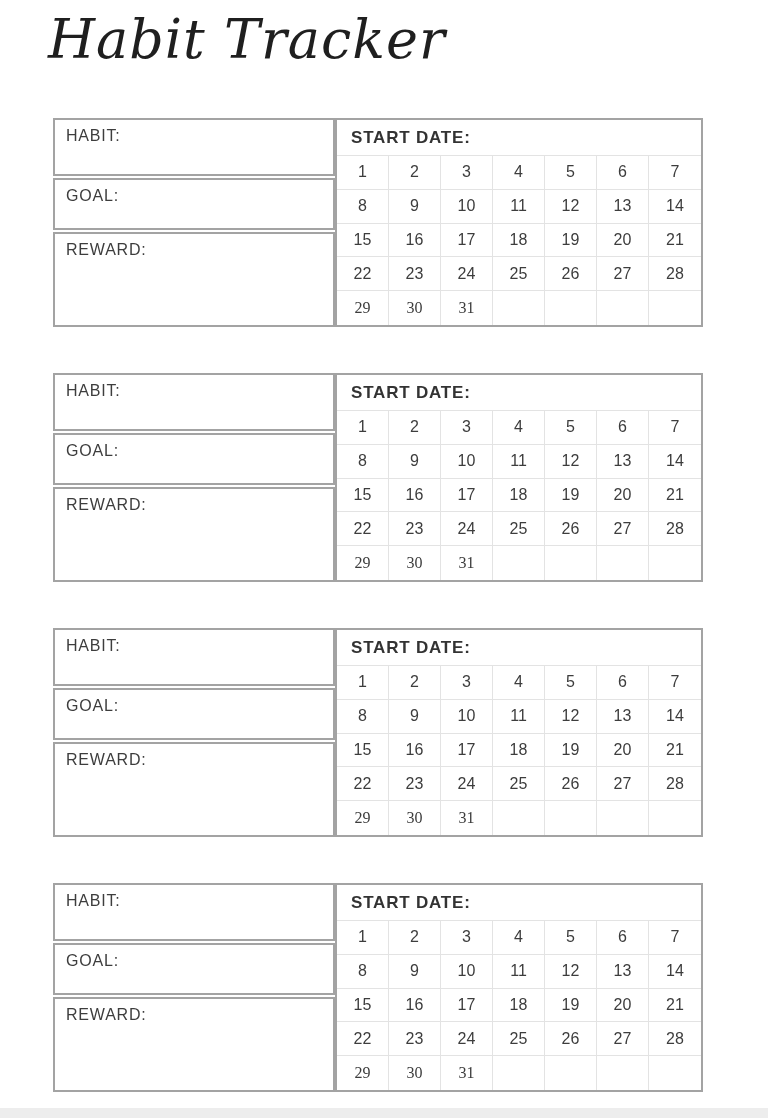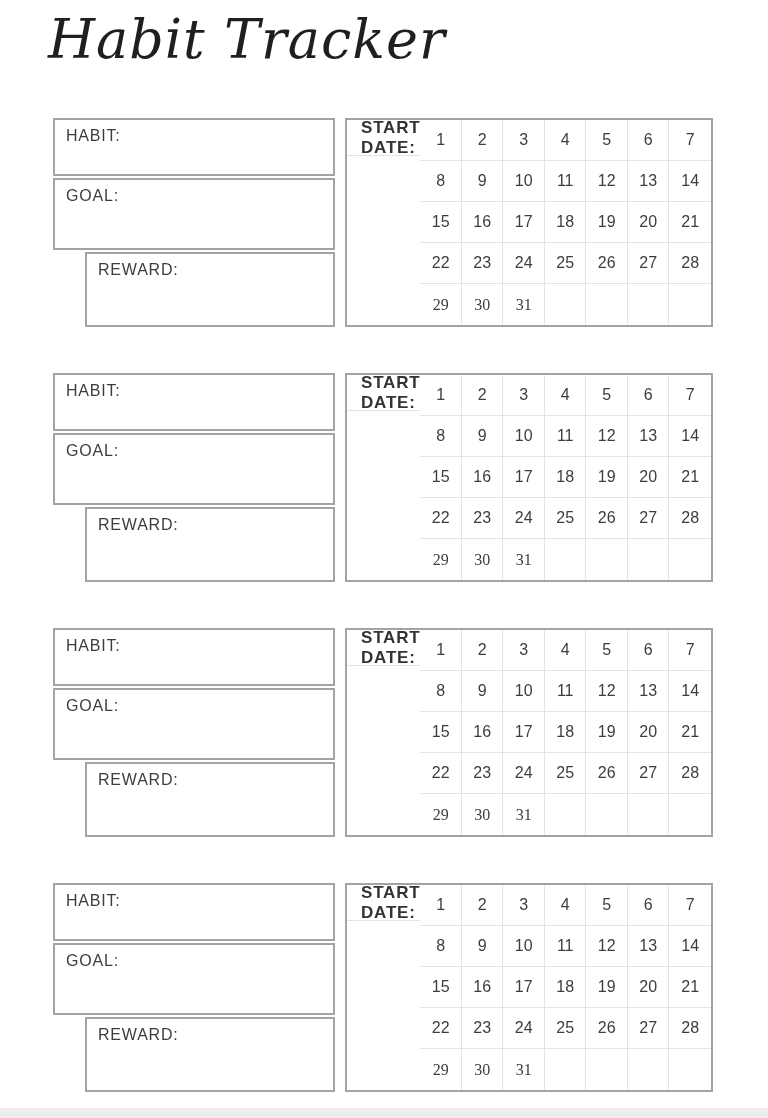--- a/index.html
+++ b/index.html
@@ -34,51 +34,51 @@
   }
   .sections {
     position: absolute;
     top: 118px;
     left: 53px;
     width: 660px;
     display: flex;
     flex-direction: column;
     gap: 46px;
   }
-  .tracker { display: flex; gap: 10px; height: 209px; }
+  .tracker { display: flex; height: 209px; }
 
   
   .fields {
     width: 282px;
     display: flex;
     flex-direction: column;
     gap: 2px;
   }
   .field {
     border: 2px solid var(--border-outer);
     background: #fff;
     padding: 7px 11px;
   }
   .field--habit  { height: 58px; }
-  .field--goal   { height: 72px; }
-  .field--reward { flex: 1; margin-left: 32px; }
+  .field--goal   { height: 52px; }
+  .field--reward { flex: 1; }
   .label {
     font-size: 16px;
     color: var(--text);
     letter-spacing: 0.8px;
   }
 
   
   .calendar {
     width: 368px;
     height: 209px;
     border: 2px solid var(--border-outer);
     background: #fff;
     display: flex;
-    flex-direction: row;
+    flex-direction: column;
   }
   .cal-header {
     height: 36px;
     flex: 0 0 36px;
     border-bottom: 1px solid var(--border-inner);
     display: flex;
     align-items: center;
     padding-left: 14px;
   }
   .cal-header-label {

